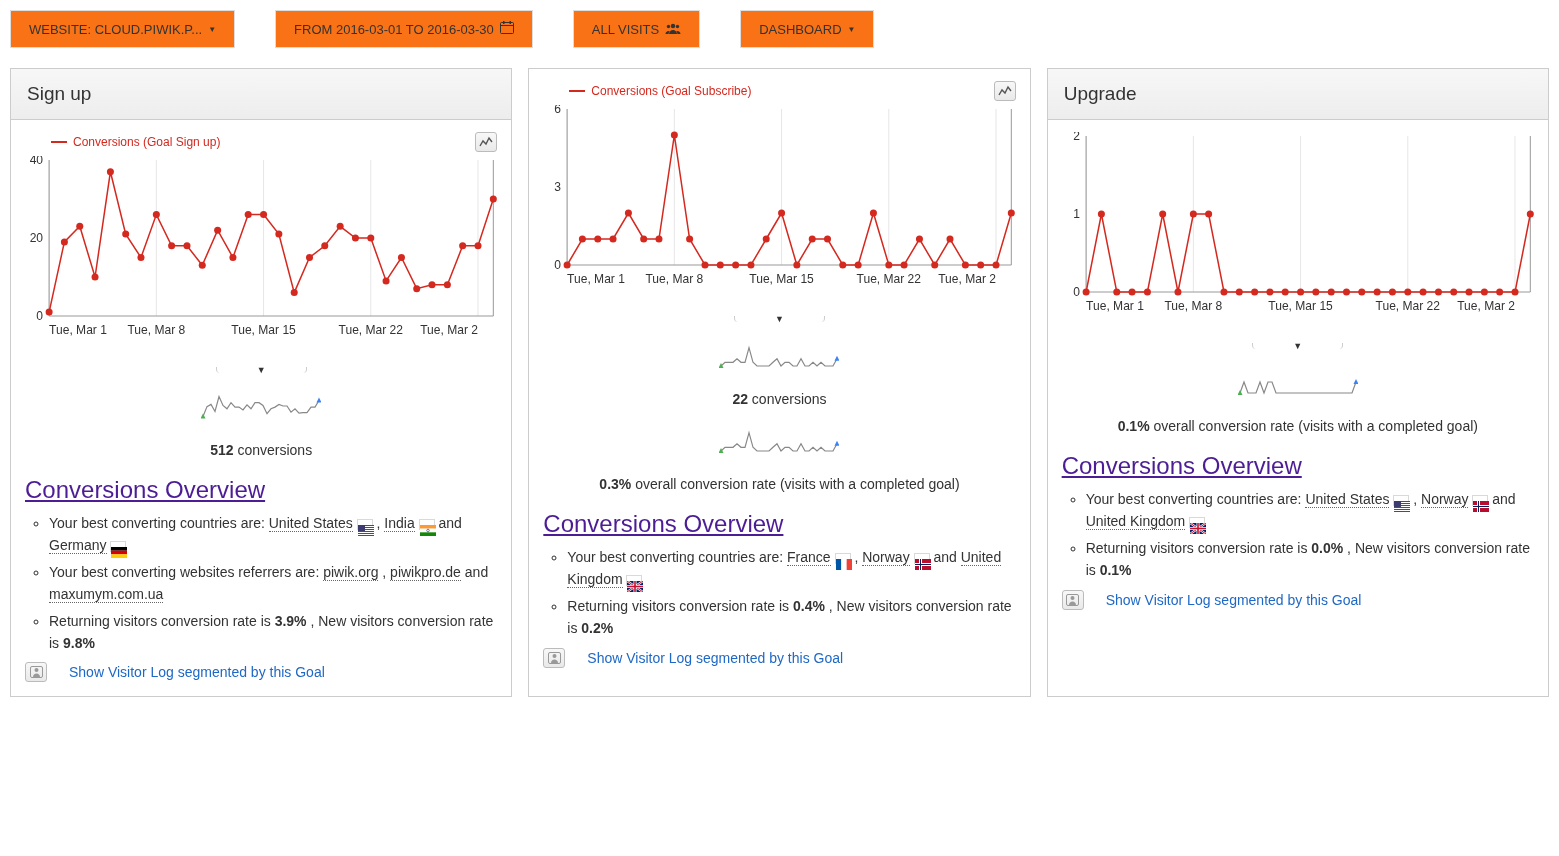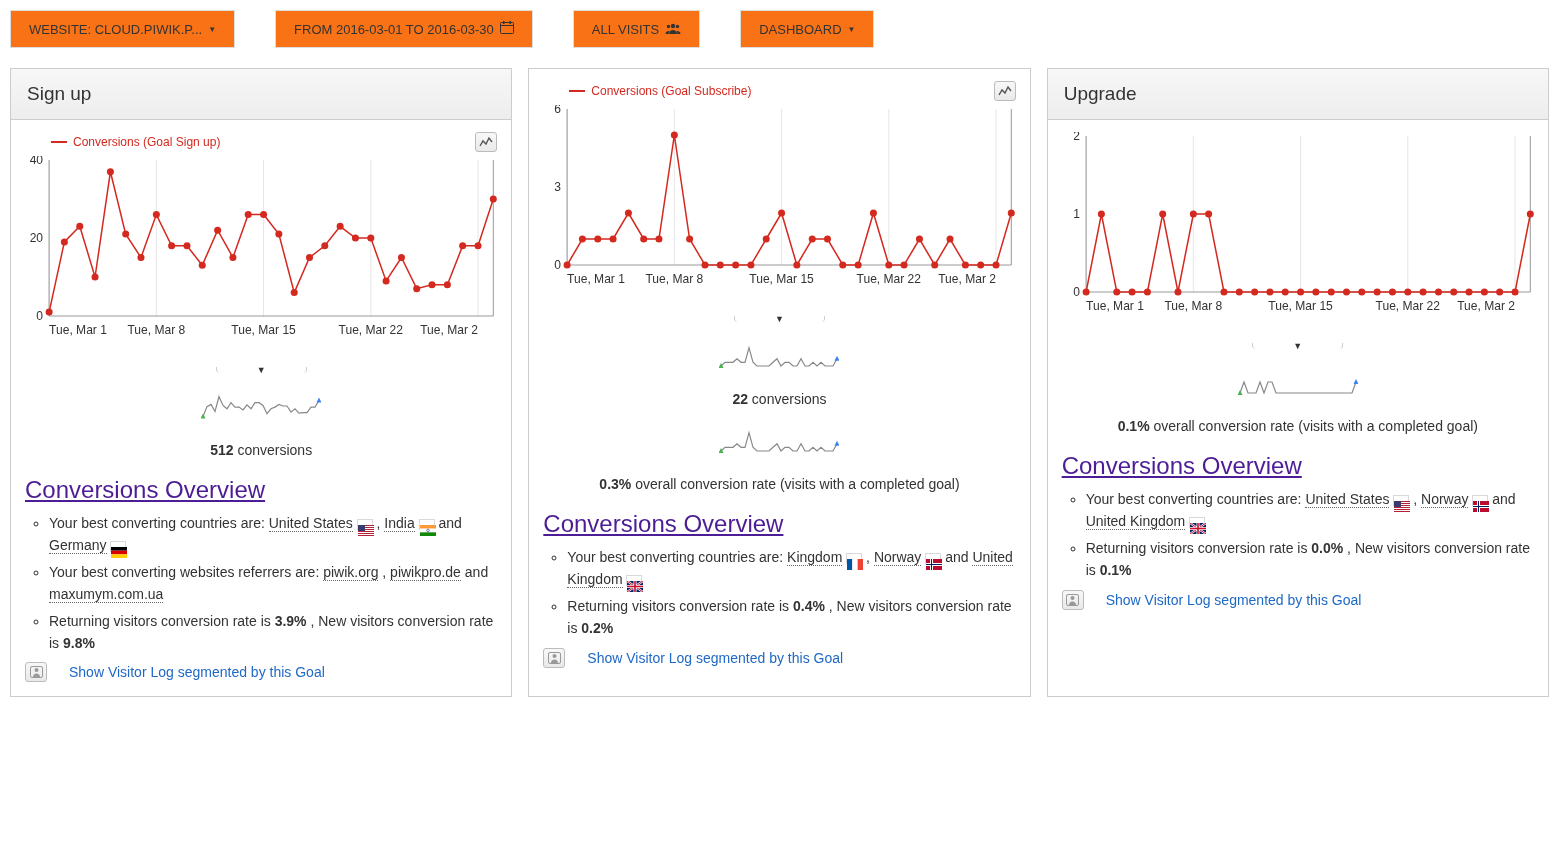--- a/index.html
+++ b/index.html
@@ -347,21 +347,21 @@
       <div class="metric-row">
         <span><svg class="spark" width="120" height="28">
     <path d="M2.0 26.0 L6.0 22.3 L10.0 22.3 L14.0 22.3 L18.0 18.7 L22.0 22.3 L26.0 22.3 L30.0 7.7 L34.0 22.3 L38.0 26.0 L42.0 26.0 L46.0 26.0 L50.0 26.0 L54.0 22.3 L58.0 18.7 L62.0 26.0 L66.0 22.3 L70.0 22.3 L74.0 26.0 L78.0 26.0 L82.0 18.7 L86.0 26.0 L90.0 26.0 L94.0 22.3 L98.0 26.0 L102.0 22.3 L106.0 26.0 L110.0 26.0 L114.0 26.0 L118.0 18.7" fill="none" stroke="#888" stroke-width="1.2"></path>
     <polygon points="2,23 -0.5,28 4.5,28" fill="#4caf50"></polygon>
     <polygon points="118,15.666666666666668 115.5,20.666666666666668 120.5,20.666666666666668" fill="#3b82f6"></polygon>
   </svg></span>
         <span class="metric-text"><b>0.3%</b> overall conversion rate (visits with a completed goal)</span>
       </div>
       <div class="section-title">Conversions Overview</div>
       <ul class="overview">
-        <li>Your best converting countries are: <span class="ulink">Kingdom</span> <span class="flag"><svg width="16" height="11">
+        <li>Your best converting countries are: <span class="ulink">France</span> <span class="flag"><svg width="16" height="11">
                 <use href="#flag-fr"></use>
               </svg></span> , <span class="ulink">Norway</span> <span class="flag"><svg width="16" height="11">
                 <use href="#flag-no"></use>
               </svg></span> and <span class="ulink">United Kingdom</span> <span class="flag"><svg width="16" height="11">
                 <use href="#flag-uk"></use>
               </svg></span></li>
 
         <li>Returning visitors conversion rate is <b>0.4%</b> , New visitors conversion rate is <b>0.2%</b></li>
       </ul>
       <div class="vlog-link">

